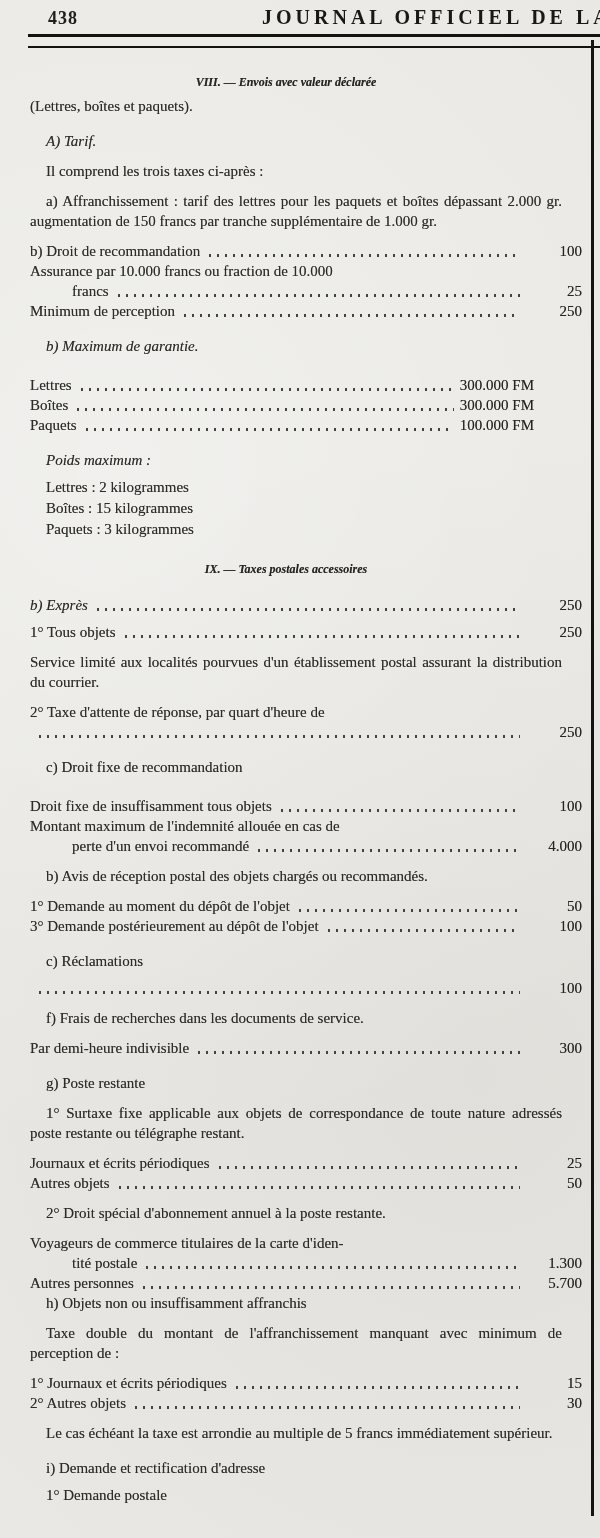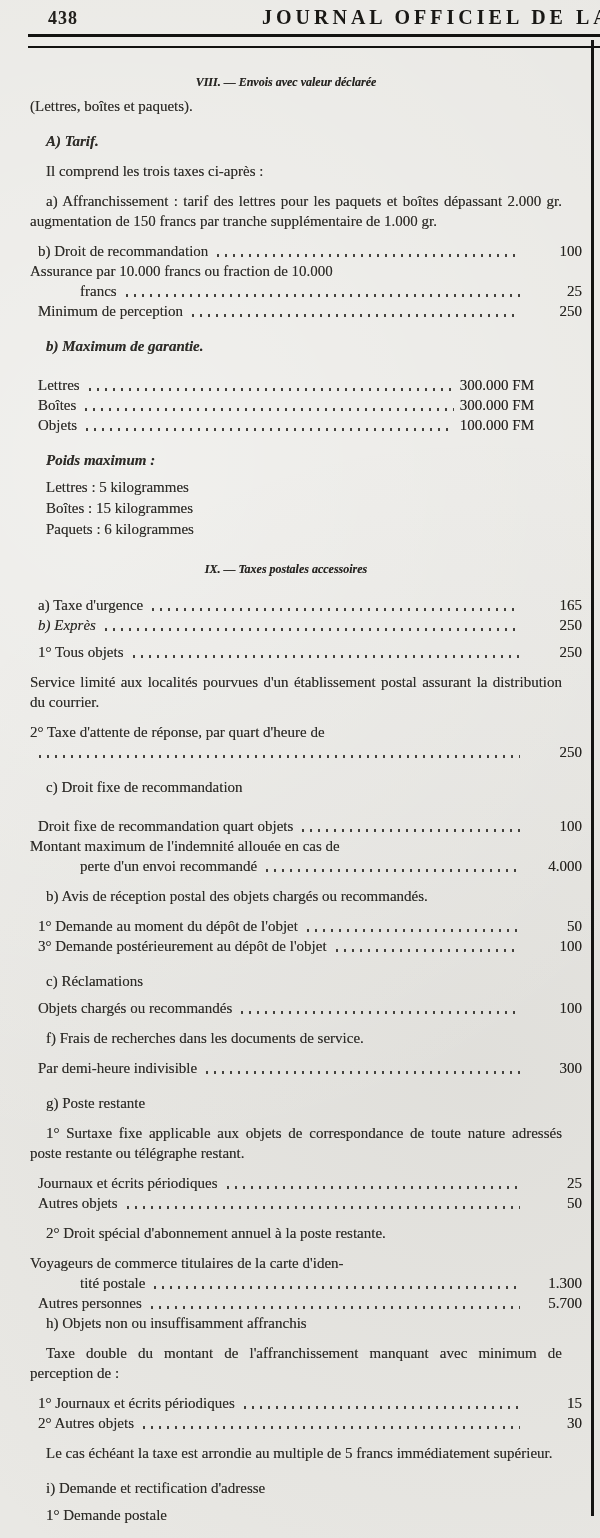--- a/index.html
+++ b/index.html
@@ -45,31 +45,31 @@
   .section-title{
     text-align:center;font-weight:700;font-style:italic;
     font-size:12px;margin:20px 40px 4px 0;color:#272522;
   }
   .section-subtitle{
     text-align:left;margin:2px 40px 10px 0;
   }
   .subheading{
     margin:15px 0 7px 16px;
   }
-  .subheading.italic{font-style:italic;font-weight:bold;}
+  .subheading.italic{font-style:italic;}
   .para{
     text-align:justify;margin:10px 20px 10px 0;text-indent:16px;
   }
   .para.noindent{text-indent:0;}
   .plain-line{margin:0 0 1px 16px;}
   
   .tariff-row{
     display:flex;align-items:baseline;margin:0;padding-right:0;
   }
-  .tariff-row .lbl{white-space:nowrap;margin-left:8px;}
+  .tariff-row .lbl{white-space:nowrap;}
   .tariff-row .lbl.italic{font-style:italic;}
   .leader{
     flex:1;height:5px;margin:0 6px;align-self:flex-end;
     margin-bottom:3px;
     background-image:radial-gradient(circle,#45433e 1.3px,rgba(0,0,0,0) 1.5px);
     background-size:8px 5px;background-repeat:repeat-x;background-position:left bottom;
   }
   .val{
     min-width:56px;text-align:right;white-space:nowrap;color:#262420;
   }
@@ -117,36 +117,31 @@
         <span class="lbl">Lettres</span>
         <span class="leader"></span>
         <span class="val">300.000 FM</span>
       </div>
       <div class="tariff-row narrow">
         <span class="lbl">Boîtes</span>
         <span class="leader"></span>
         <span class="val">300.000 FM</span>
       </div>
       <div class="tariff-row narrow">
-        <span class="lbl">Objets</span>
+        <span class="lbl">Paquets</span>
         <span class="leader"></span>
         <span class="val">100.000 FM</span>
       </div>
       <div class="subheading italic">Poids maximum :</div>
-      <div class="plain-line">Lettres : 5 kilogrammes</div>
+      <div class="plain-line">Lettres : 2 kilogrammes</div>
       <div class="plain-line">Boîtes : 15 kilogrammes</div>
-      <div class="plain-line">Paquets : 6 kilogrammes</div>
+      <div class="plain-line">Paquets : 3 kilogrammes</div>
       <div class="section-title">IX. — Taxes postales accessoires</div>
       <div class="gap-md"></div>
       <div class="tariff-row">
-        <span class="lbl">a) Taxe d'urgence</span>
-        <span class="leader"></span>
-        <span class="val">165</span>
-      </div>
-      <div class="tariff-row">
         <span class="lbl italic">b) Exprès</span>
         <span class="leader"></span>
         <span class="val">250</span>
       </div>
       <div class="gap-sm"></div>
       <div class="tariff-row">
         <span class="lbl">1° Tous objets</span>
         <span class="leader"></span>
         <span class="val">250</span>
       </div>
@@ -154,21 +149,21 @@
       <div>
         <div class="wrap1">2° Taxe d'attente de réponse, par quart d'heure de</div>
         <div class="tariff-row indent2">
           <span class="leader"></span>
           <span class="val">250</span>
         </div>
       </div>
       <div class="subheading">c) Droit fixe de recommandation</div>
       <div class="gap-md"></div>
       <div class="tariff-row">
-        <span class="lbl">Droit fixe de recommandation quart objets</span>
+        <span class="lbl">Droit fixe de insuffisamment tous objets</span>
         <span class="leader"></span>
         <span class="val">100</span>
       </div>
       <div>
         <div class="wrap1">Montant maximum de l'indemnité allouée en cas de</div>
         <div class="tariff-row indent2">
           <span class="lbl">perte d'un envoi recommandé</span>
           <span class="leader"></span>
           <span class="val">4.000</span>
         </div>
@@ -179,21 +174,20 @@
         <span class="leader"></span>
         <span class="val">50</span>
       </div>
       <div class="tariff-row">
         <span class="lbl">3° Demande postérieurement au dépôt de l'objet</span>
         <span class="leader"></span>
         <span class="val">100</span>
       </div>
       <div class="subheading">c) Réclamations</div>
       <div class="tariff-row">
-        <span class="lbl">Objets chargés ou recommandés</span>
         <span class="leader"></span>
         <span class="val">100</span>
       </div>
       <div class="para">f) Frais de recherches dans les documents de service.</div>
       <div class="tariff-row">
         <span class="lbl">Par demi-heure indivisible</span>
         <span class="leader"></span>
         <span class="val">300</span>
       </div>
       <div class="subheading">g) Poste restante</div>

